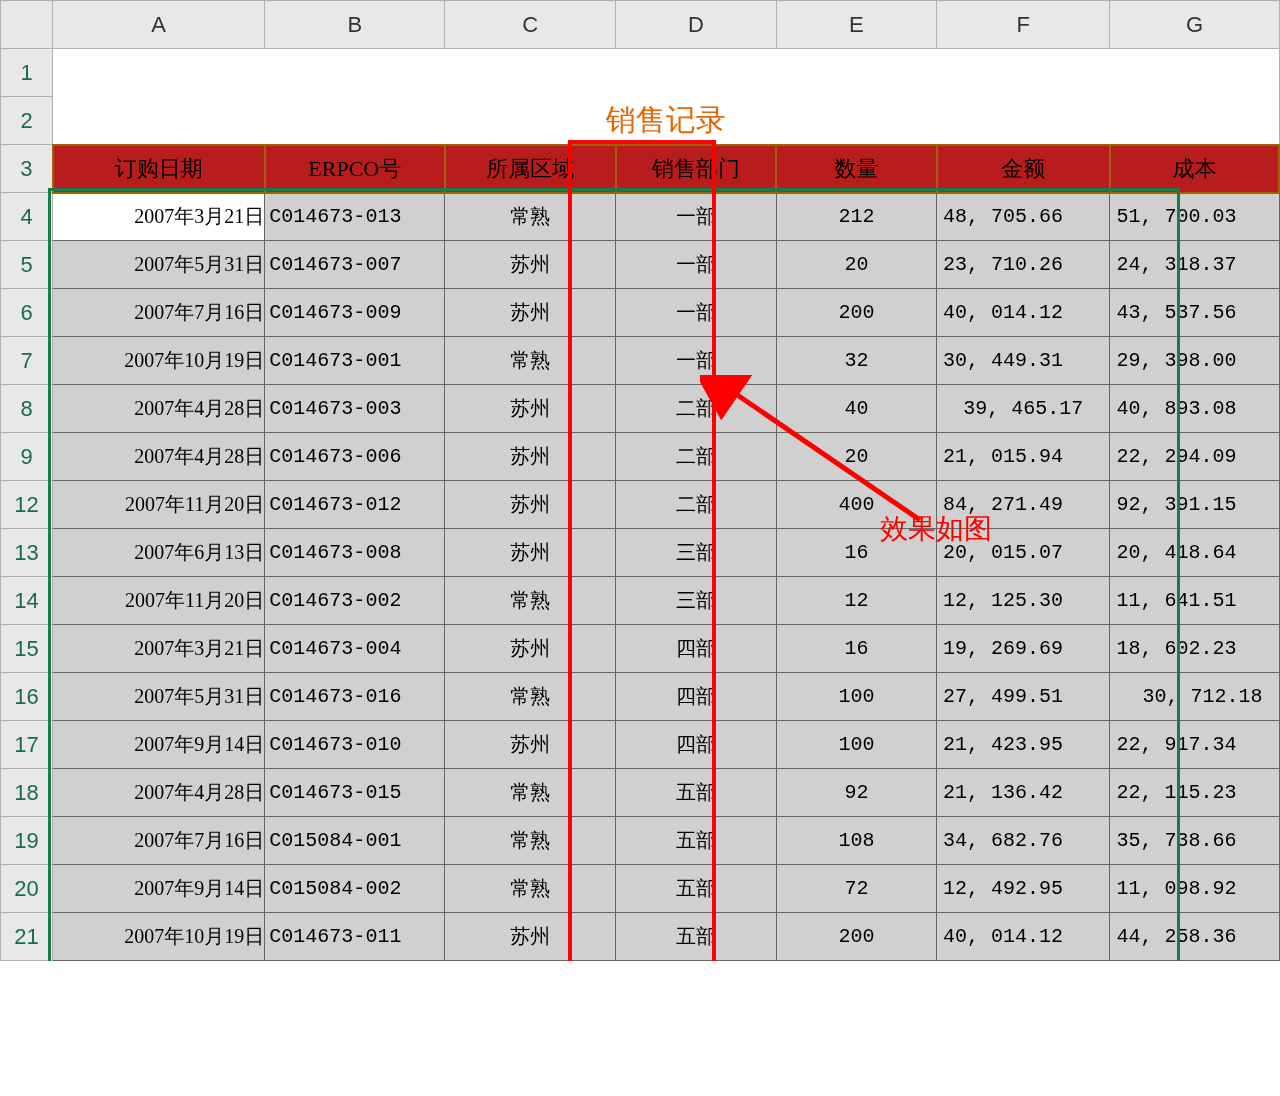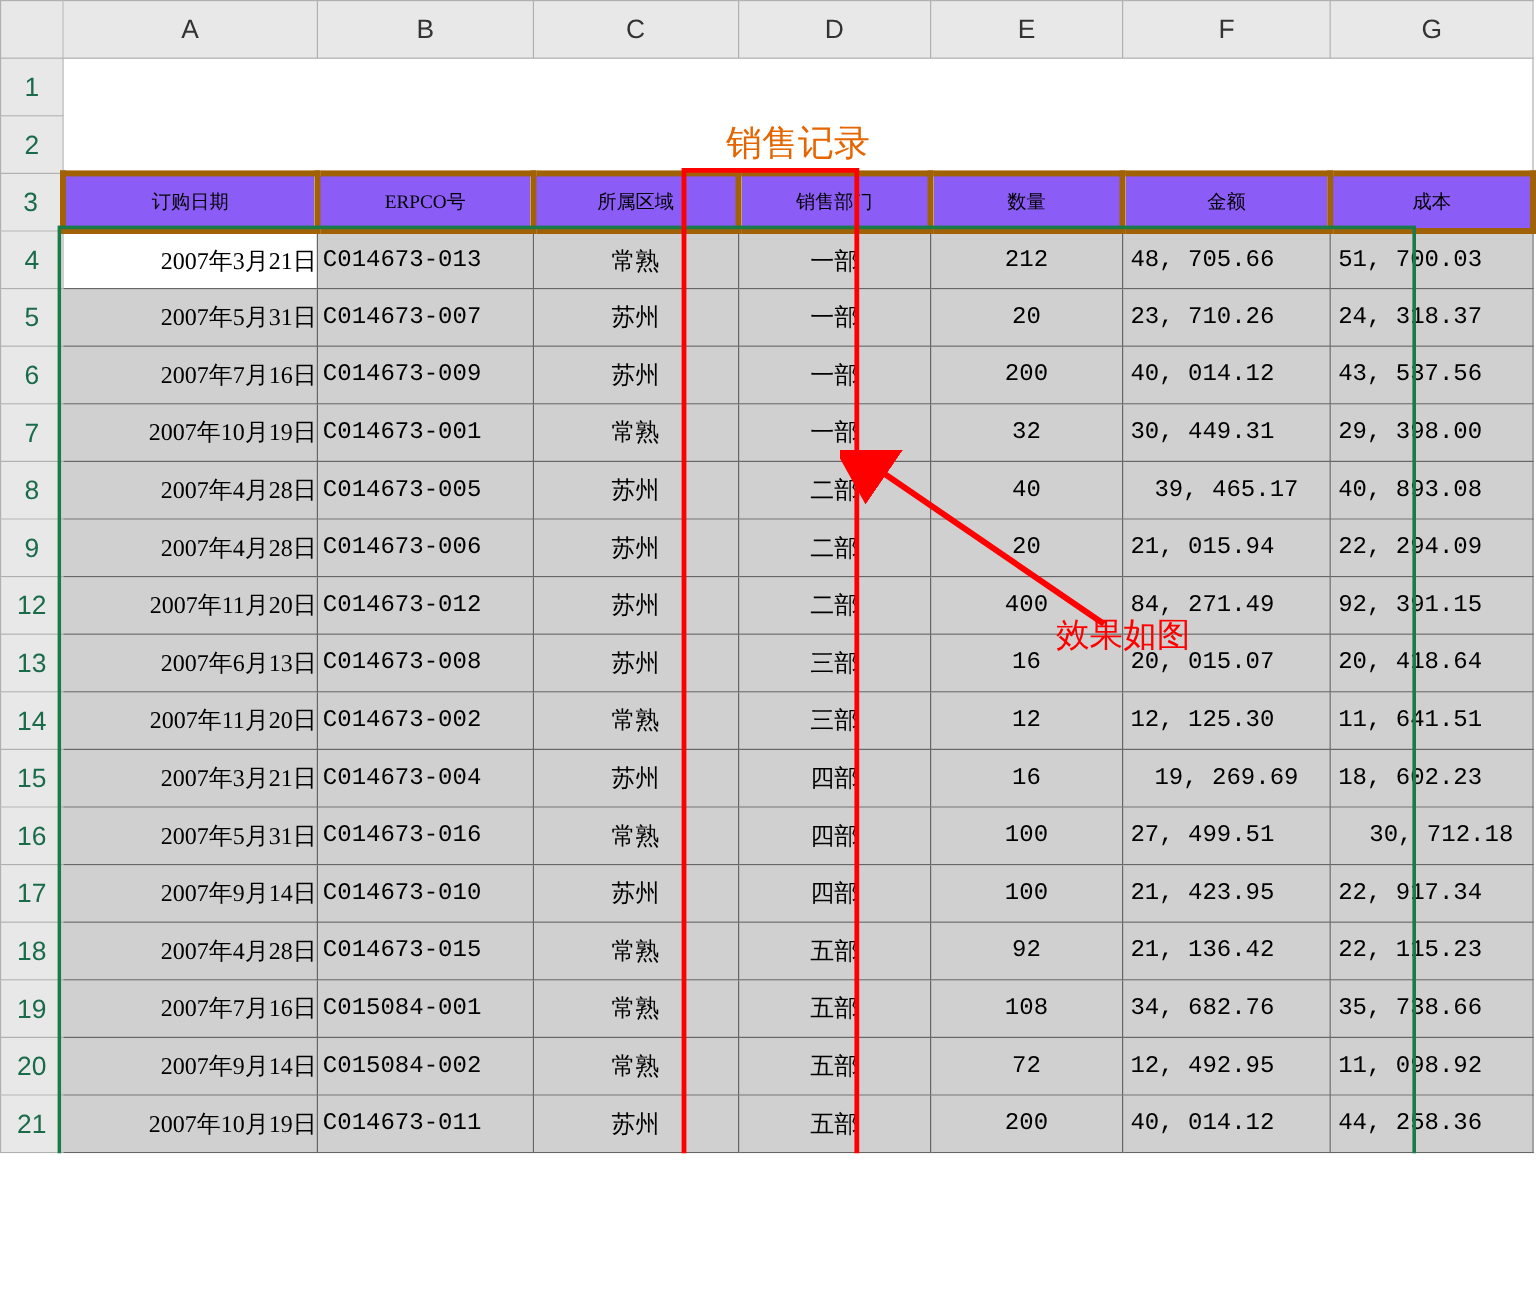--- a/index.html
+++ b/index.html
@@ -48,24 +48,24 @@
       color: #e56600;
       font-size: 30px;
       border: none;
     }
     .title-cell {
       border-top: none;
       border-left: 1px solid #b0b0b0;
       border-right: 1px solid #b0b0b0;
     }
     .header-cell {
-      background: #8b5cf6;
+      background: #b91c1c;
       color: #000;
-      font-size: 16px;
-      border: 5px solid #a16207;
+      font-size: 22px;
+      border: 2px solid #a16207;
     }
     .data-cell {
       background: #d0d0d0;
       color: #000;
       font-size: 20px;
       border: 1px solid #666;
     }
     .data-cell.active {
       background: #fff;
     }
@@ -190,21 +190,21 @@
           <td class="data-cell erpco">C014673-001</td>
           <td class="data-cell ">常熟</td>
           <td class="data-cell ">一部</td>
           <td class="data-cell num-center">32</td>
           <td class="data-cell num-right" style="text-align: left; padding-left: 6px;">30, 449.31</td>
           <td class="data-cell num-right" style="text-align: left; padding-left: 6px;">29, 398.00</td>
         </tr>
         <tr>
           <td class="row-num">8</td>
           <td class="data-cell date" style="text-align: right;">2007年4月28日</td>
-          <td class="data-cell erpco">C014673-005</td>
+          <td class="data-cell erpco">C014673-003</td>
           <td class="data-cell ">苏州</td>
           <td class="data-cell ">二部</td>
           <td class="data-cell num-center">40</td>
           <td class="data-cell num-right" style="text-align: center; padding-left: 6px;">39, 465.17</td>
           <td class="data-cell num-right" style="text-align: left; padding-left: 6px;">40, 893.08</td>
         </tr>
         <tr>
           <td class="row-num">9</td>
           <td class="data-cell date" style="text-align: right;">2007年4月28日</td>
           <td class="data-cell erpco">C014673-006</td>
@@ -244,21 +244,21 @@
           <td class="data-cell num-right" style="text-align: left; padding-left: 6px;">12, 125.30</td>
           <td class="data-cell num-right" style="text-align: left; padding-left: 6px;">11, 641.51</td>
         </tr>
         <tr>
           <td class="row-num">15</td>
           <td class="data-cell date" style="text-align: right;">2007年3月21日</td>
           <td class="data-cell erpco">C014673-004</td>
           <td class="data-cell ">苏州</td>
           <td class="data-cell ">四部</td>
           <td class="data-cell num-center">16</td>
-          <td class="data-cell num-right" style="text-align: center; padding-left: 6px; margin-top: 15px;">19, 269.69</td>
+          <td class="data-cell num-right" style="text-align: left; padding-left: 6px; margin-top: 15px;">19, 269.69</td>
           <td class="data-cell num-right" style="text-align: left; padding-left: 6px;">18, 602.23</td>
         </tr>
         <tr>
           <td class="row-num">16</td>
           <td class="data-cell date" style="text-align: right;">2007年5月31日</td>
           <td class="data-cell erpco">C014673-016</td>
           <td class="data-cell ">常熟</td>
           <td class="data-cell ">四部</td>
           <td class="data-cell num-center">100</td>
           <td class="data-cell num-right" style="text-align: left; padding-left: 6px;">27, 499.51</td>

